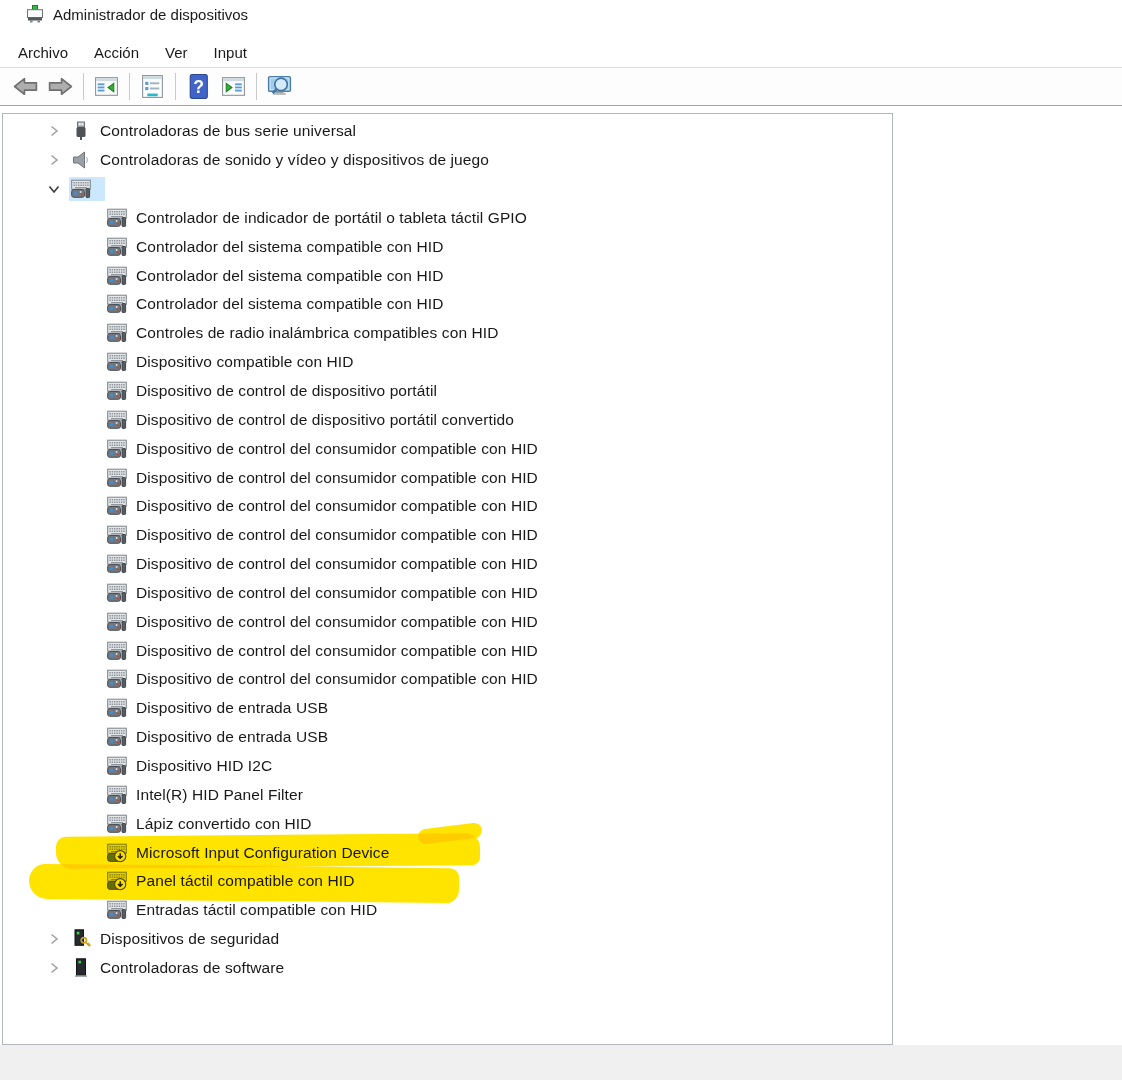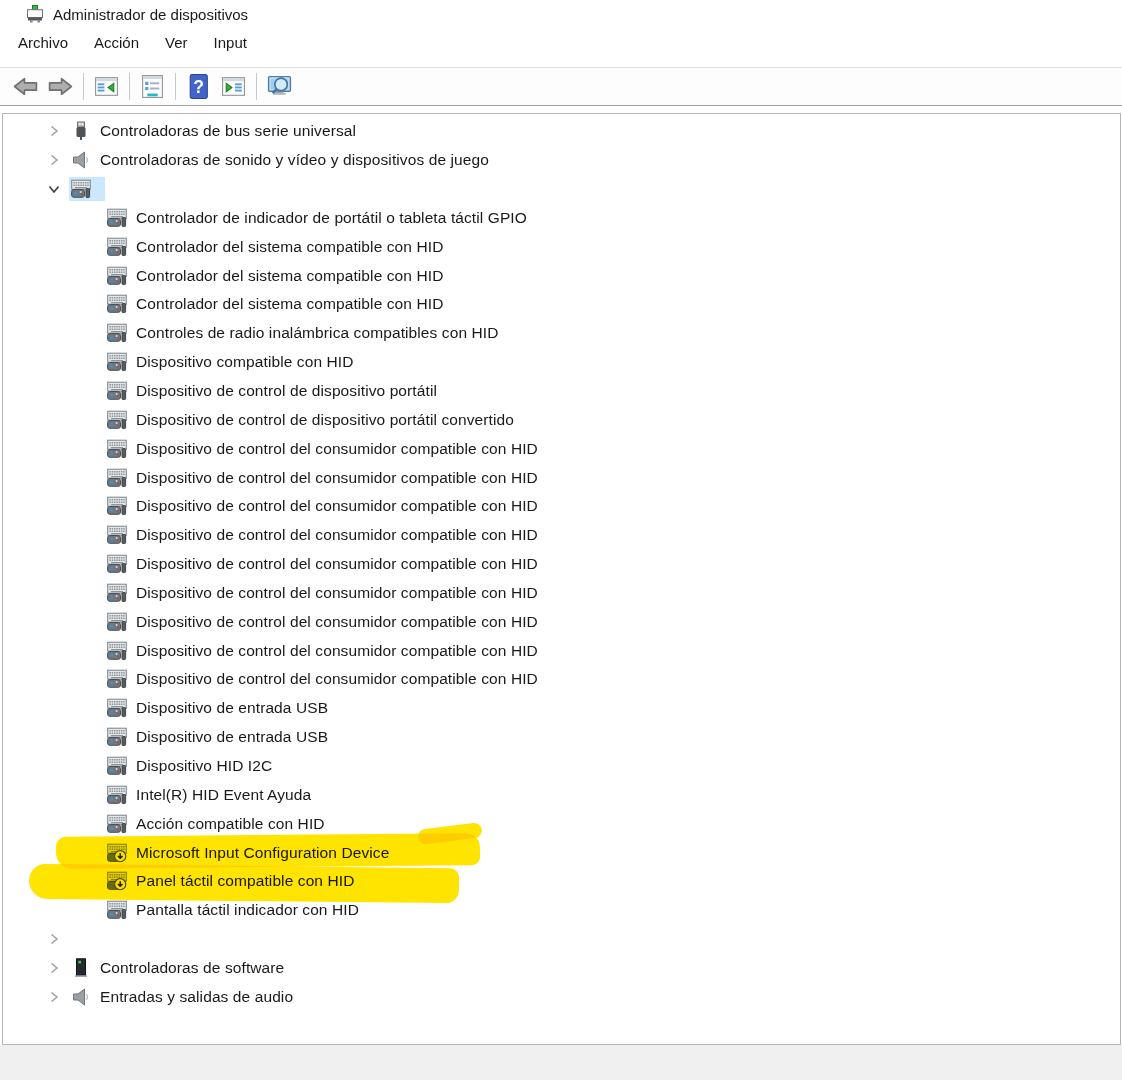--- a/index.html
+++ b/index.html
@@ -8,35 +8,35 @@
     width:1122px; height:1080px; position:relative; overflow:hidden;
     background:#ffffff; color:#191919;
     font-family:"Liberation Sans", sans-serif;
     -webkit-font-smoothing:antialiased;
   }
   
   .titlebar { height:28px; display:flex; align-items:center; padding-left:26px; gap:9px; }
   .titlebar .app-icon { width:18px; height:18px; display:flex; }
   .titlebar .title { font-size:15px; }
   
-  .menubar { height:39px; display:flex; align-items:flex-start; padding-left:5px; }
+  .menubar { height:39px; display:flex; align-items:flex-end; padding-left:5px; }
   .menu-item { font-size:15px; padding:6px 13px; cursor:default; }
   
   .toolbar {
     height:39px; display:flex; align-items:center; padding-left:8px;
     border-top:1px solid #dcdddd; border-bottom:1px solid #9ea3a7;
     background:#fdfdfd;
   }
   .tb-btn { width:35px; height:31px; display:flex; align-items:center; justify-content:center;
             background:none; border:none; padding:0; }
   .tb-btn svg { width:27px; height:27px; }
   .tb-sep { width:1px; height:27px; background:#c7c9cb; margin:0 5px; }
   
   .tree-panel {
-    position:absolute; left:2px; top:113px; width:1119px; height:932px;
+    position:absolute; left:2px; top:113px; width:891px; height:932px;
     background:#ffffff; border:1px solid #b3b7bb; overflow:hidden;
   }
   .tree { position:relative; padding-top:3px; }
   .row { height:28.85px; display:flex; align-items:center; white-space:nowrap; }
   .row.lvl0 { padding-left:43px; }
   .row.lvl1 { padding-left:104px; }
   .expander { width:16px; height:16px; margin-right:9px; flex:0 0 16px; display:flex; }
   .expander svg { width:16px; height:16px; }
   .row-content { display:flex; align-items:center; padding:2px 5px 2px 2px; margin-left:-2px; }
   .row-content.selected { background:var(--sel-color,#cce8ff); }
@@ -888,53 +888,53 @@
                 <rect x="16.2" y="5.5" width="1.5" height="1.5"></rect>
                 <rect x="4" y="8" width="12" height="1.3"></rect>
               </g>
               <rect x="15" y="9.5" width="3.6" height="9" rx="1" fill="#565c61" stroke="#3f4548"></rect>
               <path d="M2.8,10.5 h8.5 a2.2,2.2 0 0 1 2.2,2.2 v3.4 a2.2,2.2 0 0 1 -2.2,2.2 h-8.5 a2.2,2.2 0 0 1 -2.2,-2.2 v-3.4 a2.2,2.2 0 0 1 2.2,-2.2 z" fill="#70787e" stroke="#4a5055"></path>
               <circle cx="4.6" cy="14.3" r="1.5" fill="#3d8fe0"></circle>
               <circle cx="9.6" cy="13" r="1" fill="#d8dde0"></circle>
               <circle cx="11.2" cy="15.6" r="1" fill="#c24040"></circle>
             </svg>
           </span>
-          <span class="label">Intel(R) HID Event Ayuda</span>
-        </span>
-      </div>
-      <div class="row lvl1">
-        <span class="row-content">
-          <span class="tree-icon">
-            <svg viewBox="0 0 20 20">
-              <rect x="0.7" y="1.2" width="18.6" height="9" fill="#e3e7ea" stroke="#7b8287" stroke-width="1"></rect>
-              <g fill="#8f969b">
-                <rect x="2.4" y="3" width="1.5" height="1.5"></rect>
-                <rect x="4.7" y="3" width="1.5" height="1.5"></rect>
-                <rect x="7" y="3" width="1.5" height="1.5"></rect>
-                <rect x="9.3" y="3" width="1.5" height="1.5"></rect>
-                <rect x="11.6" y="3" width="1.5" height="1.5"></rect>
-                <rect x="13.9" y="3" width="1.5" height="1.5"></rect>
-                <rect x="16.2" y="3" width="1.5" height="1.5"></rect>
-                <rect x="2.4" y="5.5" width="1.5" height="1.5"></rect>
-                <rect x="4.7" y="5.5" width="1.5" height="1.5"></rect>
-                <rect x="7" y="5.5" width="1.5" height="1.5"></rect>
-                <rect x="9.3" y="5.5" width="1.5" height="1.5"></rect>
-                <rect x="11.6" y="5.5" width="1.5" height="1.5"></rect>
-                <rect x="13.9" y="5.5" width="1.5" height="1.5"></rect>
-                <rect x="16.2" y="5.5" width="1.5" height="1.5"></rect>
-                <rect x="4" y="8" width="12" height="1.3"></rect>
-              </g>
-              <rect x="15" y="9.5" width="3.6" height="9" rx="1" fill="#565c61" stroke="#3f4548"></rect>
-              <path d="M2.8,10.5 h8.5 a2.2,2.2 0 0 1 2.2,2.2 v3.4 a2.2,2.2 0 0 1 -2.2,2.2 h-8.5 a2.2,2.2 0 0 1 -2.2,-2.2 v-3.4 a2.2,2.2 0 0 1 2.2,-2.2 z" fill="#70787e" stroke="#4a5055"></path>
-              <circle cx="4.6" cy="14.3" r="1.5" fill="#3d8fe0"></circle>
-              <circle cx="9.6" cy="13" r="1" fill="#d8dde0"></circle>
-              <circle cx="11.2" cy="15.6" r="1" fill="#c24040"></circle>
-            </svg>
-          </span>
-          <span class="label">Acción compatible con HID</span>
+          <span class="label">Intel(R) HID Panel Filter</span>
+        </span>
+      </div>
+      <div class="row lvl1">
+        <span class="row-content">
+          <span class="tree-icon">
+            <svg viewBox="0 0 20 20">
+              <rect x="0.7" y="1.2" width="18.6" height="9" fill="#e3e7ea" stroke="#7b8287" stroke-width="1"></rect>
+              <g fill="#8f969b">
+                <rect x="2.4" y="3" width="1.5" height="1.5"></rect>
+                <rect x="4.7" y="3" width="1.5" height="1.5"></rect>
+                <rect x="7" y="3" width="1.5" height="1.5"></rect>
+                <rect x="9.3" y="3" width="1.5" height="1.5"></rect>
+                <rect x="11.6" y="3" width="1.5" height="1.5"></rect>
+                <rect x="13.9" y="3" width="1.5" height="1.5"></rect>
+                <rect x="16.2" y="3" width="1.5" height="1.5"></rect>
+                <rect x="2.4" y="5.5" width="1.5" height="1.5"></rect>
+                <rect x="4.7" y="5.5" width="1.5" height="1.5"></rect>
+                <rect x="7" y="5.5" width="1.5" height="1.5"></rect>
+                <rect x="9.3" y="5.5" width="1.5" height="1.5"></rect>
+                <rect x="11.6" y="5.5" width="1.5" height="1.5"></rect>
+                <rect x="13.9" y="5.5" width="1.5" height="1.5"></rect>
+                <rect x="16.2" y="5.5" width="1.5" height="1.5"></rect>
+                <rect x="4" y="8" width="12" height="1.3"></rect>
+              </g>
+              <rect x="15" y="9.5" width="3.6" height="9" rx="1" fill="#565c61" stroke="#3f4548"></rect>
+              <path d="M2.8,10.5 h8.5 a2.2,2.2 0 0 1 2.2,2.2 v3.4 a2.2,2.2 0 0 1 -2.2,2.2 h-8.5 a2.2,2.2 0 0 1 -2.2,-2.2 v-3.4 a2.2,2.2 0 0 1 2.2,-2.2 z" fill="#70787e" stroke="#4a5055"></path>
+              <circle cx="4.6" cy="14.3" r="1.5" fill="#3d8fe0"></circle>
+              <circle cx="9.6" cy="13" r="1" fill="#d8dde0"></circle>
+              <circle cx="11.2" cy="15.6" r="1" fill="#c24040"></circle>
+            </svg>
+          </span>
+          <span class="label">Lápiz convertido con HID</span>
         </span>
       </div>
       <div class="row lvl1">
         <span class="row-content">
           <span class="tree-icon">
             <svg viewBox="0 0 20 20">
               <rect x="0.7" y="1.2" width="18.6" height="9" fill="#e3e7ea" stroke="#7b8287" stroke-width="1"></rect>
               <g fill="#8f969b">
                 <rect x="2.4" y="3" width="1.5" height="1.5"></rect>
                 <rect x="4.7" y="3" width="1.5" height="1.5"></rect>
@@ -1014,61 +1014,56 @@
                 <rect x="16.2" y="5.5" width="1.5" height="1.5"></rect>
                 <rect x="4" y="8" width="12" height="1.3"></rect>
               </g>
               <rect x="15" y="9.5" width="3.6" height="9" rx="1" fill="#565c61" stroke="#3f4548"></rect>
               <path d="M2.8,10.5 h8.5 a2.2,2.2 0 0 1 2.2,2.2 v3.4 a2.2,2.2 0 0 1 -2.2,2.2 h-8.5 a2.2,2.2 0 0 1 -2.2,-2.2 v-3.4 a2.2,2.2 0 0 1 2.2,-2.2 z" fill="#70787e" stroke="#4a5055"></path>
               <circle cx="4.6" cy="14.3" r="1.5" fill="#3d8fe0"></circle>
               <circle cx="9.6" cy="13" r="1" fill="#d8dde0"></circle>
               <circle cx="11.2" cy="15.6" r="1" fill="#c24040"></circle>
             </svg>
           </span>
-          <span class="label">Pantalla táctil indicador con HID</span>
+          <span class="label">Entradas táctil compatible con HID</span>
         </span>
       </div>
       <div class="row lvl0">
         <span class="expander">
           <svg viewBox="0 0 16 16">
             <path d="M5.5,3.5 L11,8 L5.5,12.5" fill="none" stroke="#a2a2a2" stroke-width="1.6"></path>
           </svg>
         </span>
+        <span class="row-content">
+          <span class="tree-icon">
+            <svg viewBox="0 0 20 20">
+              <rect x="4" y="0.8" width="8.5" height="15.5" fill="#26292d" stroke="#101214"></rect>
+              <rect x="5.8" y="2.8" width="2.6" height="2.6" fill="#3ecf4e"></rect>
+              <circle cx="12.8" cy="11.2" r="2.6" fill="none" stroke="#cfa21f" stroke-width="1.7"></circle>
+              <path d="M14.6,13.2 L18.6,17.2 M16.9,15.5 l1.4,-1.4 M18.2,16.8 l1.2,-1.2" stroke="#cfa21f" stroke-width="1.7" fill="none"></path>
+            </svg>
+          </span>
+          <span class="label">Dispositivos de seguridad</span>
+        </span>
       </div>
       <div class="row lvl0">
         <span class="expander">
           <svg viewBox="0 0 16 16">
             <path d="M5.5,3.5 L11,8 L5.5,12.5" fill="none" stroke="#a2a2a2" stroke-width="1.6"></path>
           </svg>
         </span>
         <span class="row-content">
           <span class="tree-icon">
             <svg viewBox="0 0 20 20">
               <rect x="5.5" y="0.8" width="9" height="16.5" fill="#26292d" stroke="#101214"></rect>
               <rect x="7.4" y="2.8" width="2.6" height="2.6" fill="#3ecf4e"></rect>
               <rect x="4" y="17.3" width="12" height="1.6" fill="#9aa0a5"></rect>
             </svg>
           </span>
           <span class="label">Controladoras de software</span>
-        </span>
-      </div>
-      <div class="row lvl0">
-        <span class="expander">
-          <svg viewBox="0 0 16 16">
-            <path d="M5.5,3.5 L11,8 L5.5,12.5" fill="none" stroke="#a2a2a2" stroke-width="1.6"></path>
-          </svg>
-        </span>
-        <span class="row-content">
-          <span class="tree-icon">
-            <svg viewBox="0 0 20 20">
-              <polygon points="2.5,7 7,7 13.5,2 13.5,18 7,13 2.5,13" fill="#9aa0a5" stroke="#71767a" stroke-width="1"></polygon>
-              <path d="M15.3,7.2 q2.2,2.8 0,5.6" fill="none" stroke="#b9bec2" stroke-width="1.3"></path>
-            </svg>
-          </span>
-          <span class="label">Entradas y salidas de audio</span>
         </span>
       </div>
     </div>
   <div class="marker m1"></div>
   <div class="marker m2"></div>
   <div class="marker m3"></div>
 </div>
 
 <div class="footer"></div>
 

